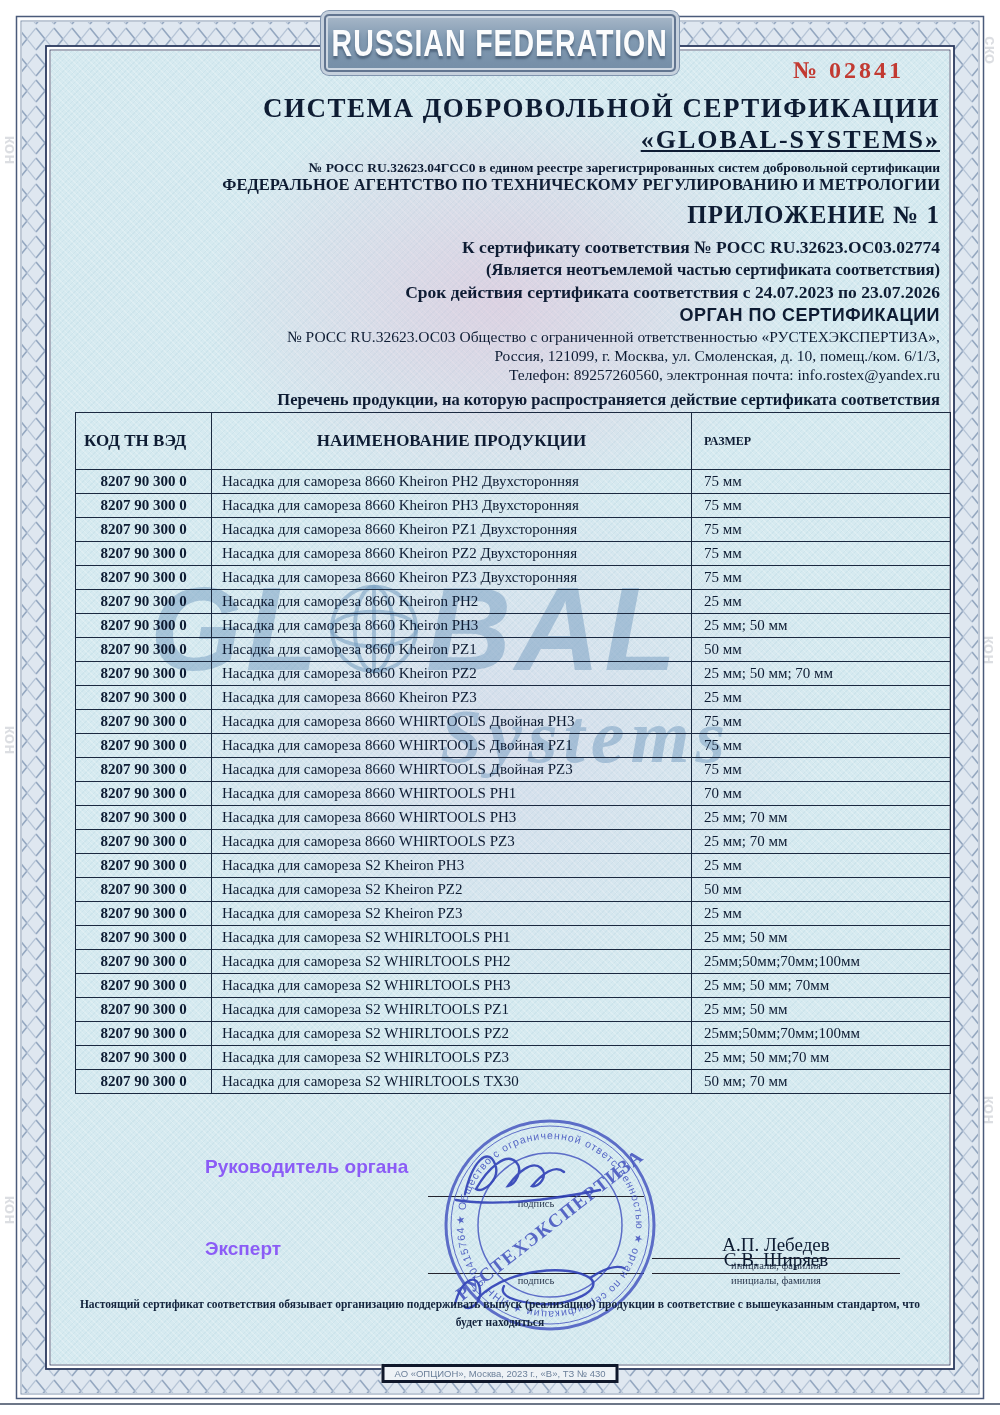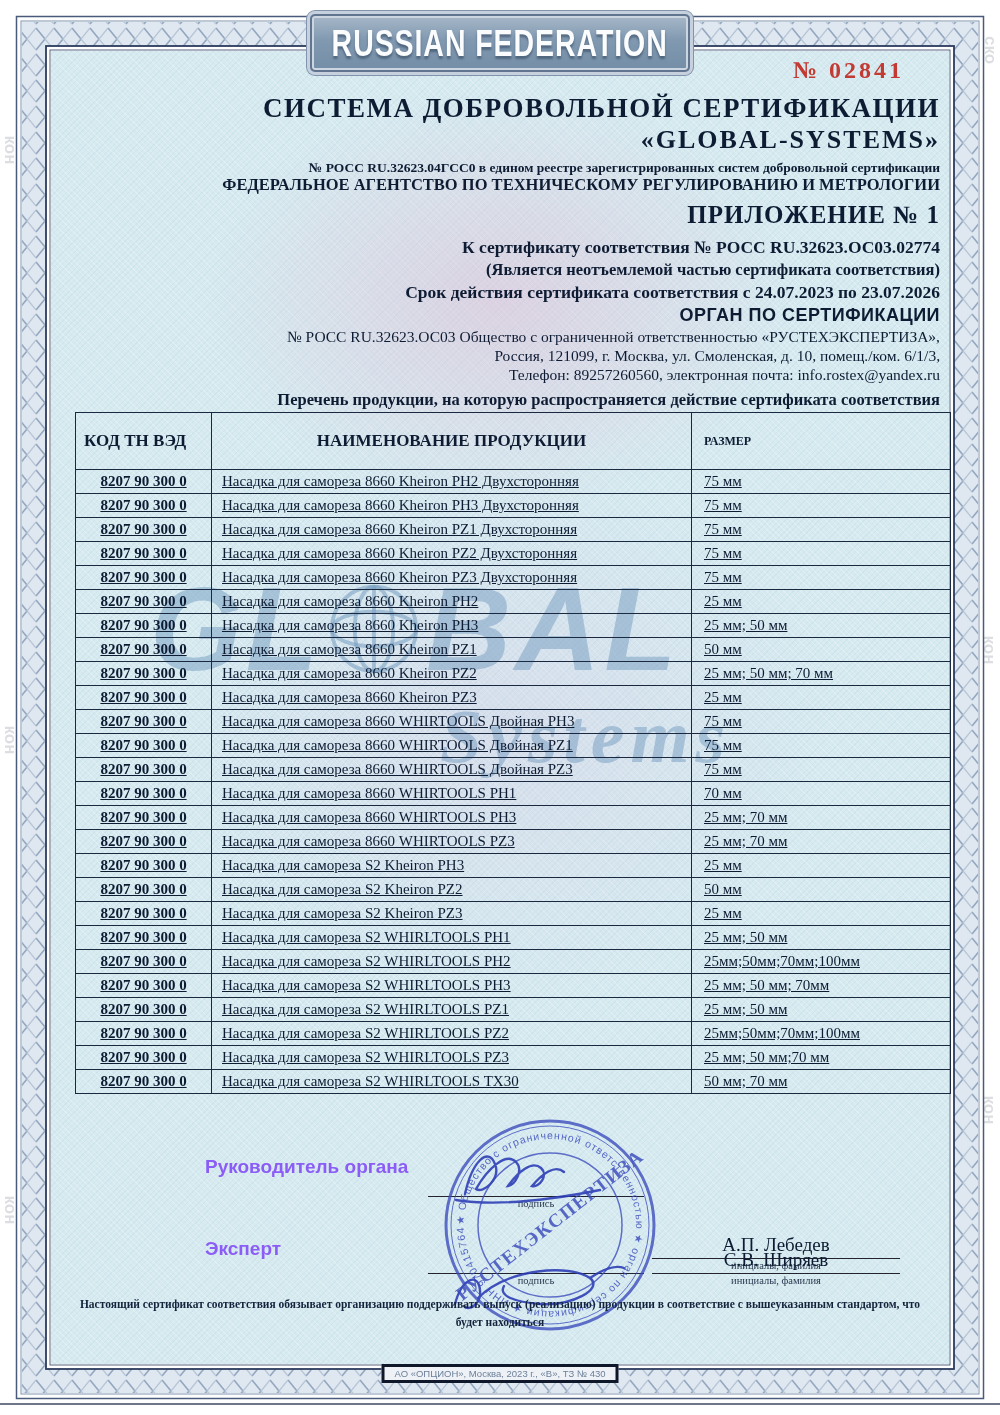--- a/index.html
+++ b/index.html
@@ -17,33 +17,33 @@
   
   .panel{position:absolute;left:51px;top:51px;right:51px;bottom:51px;
     background:
       radial-gradient(ellipse 420px 300px at 50% 19%, rgba(224,186,212,.50), rgba(224,186,212,0) 70%),
       radial-gradient(ellipse 470px 380px at 50% 52%, rgba(214,192,224,.28), rgba(214,192,224,0) 70%),
       repeating-linear-gradient(45deg, rgba(255,255,255,.22) 0 1px, rgba(255,255,255,0) 1px 4px),
       repeating-linear-gradient(-45deg, rgba(120,175,195,.10) 0 1px, rgba(120,175,195,0) 1px 4px),
       #d6eaf0;}
   
   .banner{position:absolute;top:14px;left:50%;transform:translateX(-50%);
-    width:380px;height:58px;box-sizing:border-box;border-radius:5px;
+    width:352px;height:58px;box-sizing:border-box;border-radius:5px;
     background:linear-gradient(180deg,#a7b7c8,#8099b1 45%,#758ea7);
     border:2px solid #627590;
     box-shadow:0 0 0 3px #c6d1dd,0 0 0 4px #8094ae,inset 0 0 0 2px #ccd6e1;
     display:flex;align-items:center;justify-content:center;}
   .banner span{font:800 31px/1 "Liberation Sans",sans-serif;color:#fbfcfd;letter-spacing:1px;
     transform:scaleY(1.22) scaleX(.92);text-shadow:0 2px 2px rgba(45,65,90,.55);white-space:nowrap;}
   .cert-no{position:absolute;top:57px;left:793px;font:700 24px "Liberation Serif",serif;
     color:var(--accent_red,#c23a32);letter-spacing:3px;}
   
   .cl{position:absolute;left:60px;right:60px;text-align:right;white-space:nowrap;}
   .t-system{top:93px;font-weight:700;font-size:27px;letter-spacing:1.5px;}
-  .t-global{top:125px;font-weight:700;font-size:26px;letter-spacing:2px;}
+  .t-global{top:125px;font-weight:700;font-size:26px;letter-spacing:2px;text-decoration:underline;}
   .t-reg{top:160px;font-weight:700;font-size:13.5px;}
   .t-agency{top:175px;font-weight:700;font-size:16.5px;}
   .t-annex{top:201px;font-weight:700;font-size:25px;letter-spacing:1px;}
   .t-cert{top:237px;font-weight:700;font-size:17.5px;}
   .t-integral{top:260px;font-weight:700;font-size:16.5px;}
   .t-validity{top:282px;font-weight:700;font-size:17.5px;}
   .t-organ{top:305px;font:700 18px "Liberation Sans",sans-serif;letter-spacing:.5px;}
   .t-org1{top:328px;font-size:15.5px;}
   .t-org2{top:347px;font-size:15.5px;}
   .t-org3{top:366px;font-size:15.5px;}
@@ -54,21 +54,21 @@
   .wm-globe{width:96px;height:96px;margin:0 4px;}
   .wm-script{position:absolute;left:290px;top:128px;font:700 italic 76px/1 "Liberation Serif",serif;letter-spacing:6px;}
   
   table.products{position:absolute;left:75px;top:412px;width:845px;border-collapse:collapse;
     table-layout:fixed;background:transparent;}
   table.products th,table.products td{border:1.6px solid #1b2940;overflow:hidden;white-space:nowrap;}
   th.h-code{width:123px;text-align:left;padding:2px 4px 2px 8px;font-size:17px;font-weight:700;line-height:1.15;white-space:normal;}
   th.h-name{width:477px;text-align:center;vertical-align:middle;font-size:17px;font-weight:700;}
   th.h-size{width:245px;text-align:left;padding-left:12px;vertical-align:middle;font-size:12px;font-weight:700;}
   table.products thead tr{height:57px;}
-  table.products tbody tr{height:24px;text-decoration:underline;}
+  table.products tbody tr{height:24px;}
   td.td-code{font-weight:700;text-align:center;font-size:15px;}
   td.td-name{padding-left:10px;font-size:15px;}
   td.td-size{padding-left:12px;font-size:15px;}
   
   .sig-label{position:absolute;font:700 19px "Liberation Sans",sans-serif;color:#8b5cf6;}
   .sl-head{left:205px;top:1156px;}
   .sl-expert{left:205px;top:1238px;}
   .sig-slot{position:absolute;text-align:center;}
   .sig-name{font:400 19px "Liberation Serif",serif;height:26px;line-height:26px;border-bottom:1.5px solid #23232d;}
   .sig-caption{font:400 10.5px "Liberation Serif",serif;color:#2c3a50;padding-top:1px;}

